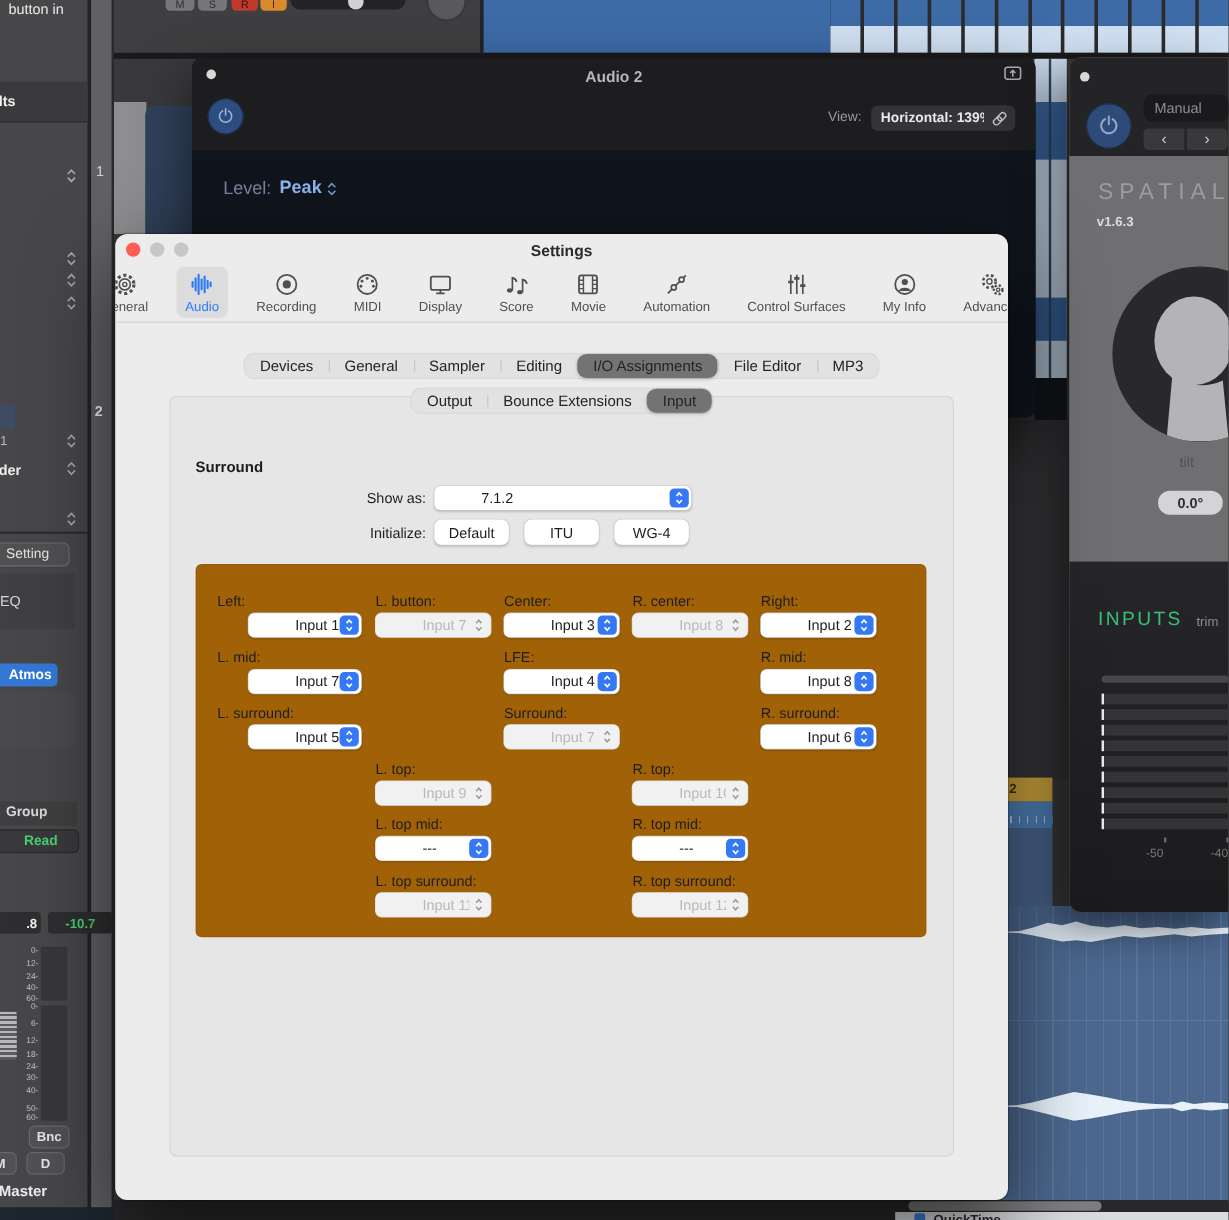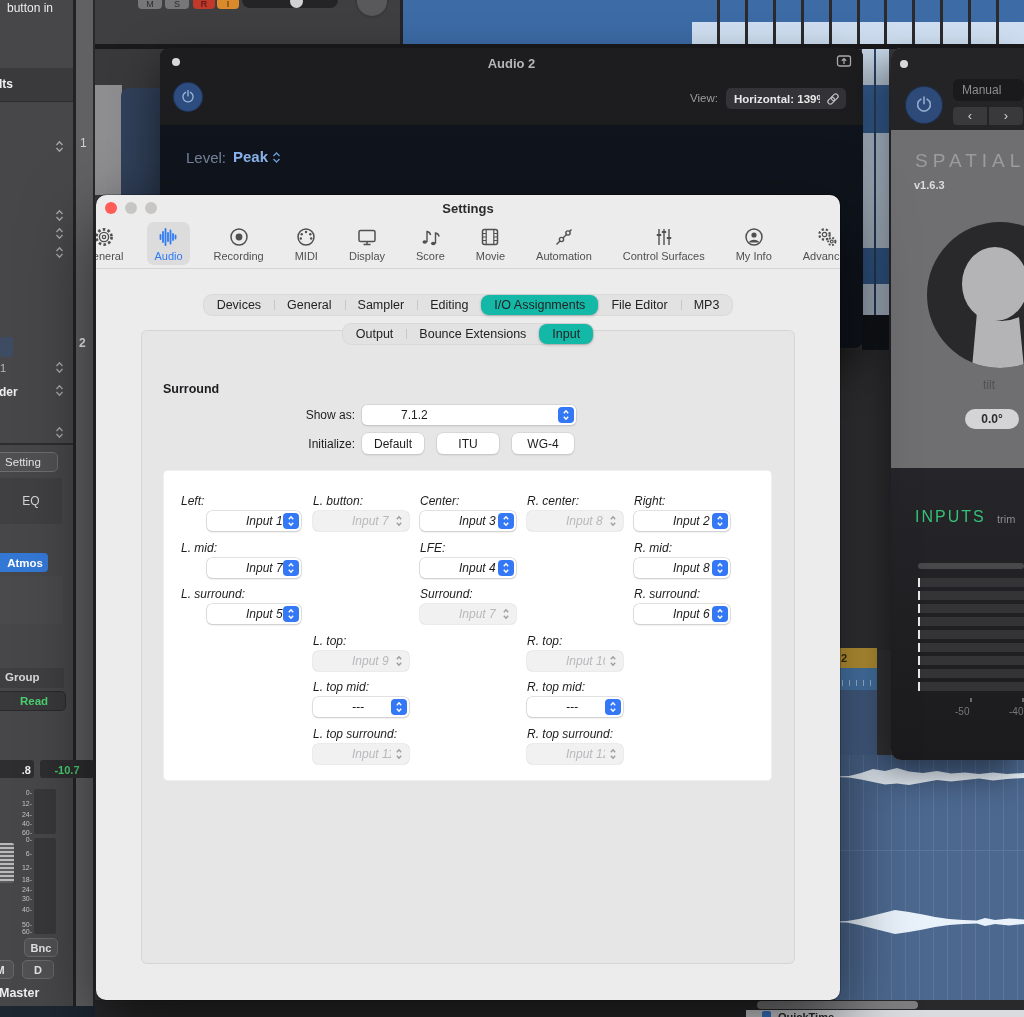--- a/index.html
+++ b/index.html
@@ -33,25 +33,25 @@
   .tb-item { display:flex; flex-direction:column; align-items:center; gap:2px; padding:4px 7px 3px; border-radius:7px; color:#505052; }
   .tb-item.sel { background:#dcdcdd; color:#2f7bf5; }
   .tb-label { font-size:11px; white-space:nowrap; }
   .tb-item.sel .tb-label { color:#2f7bf5; }
   .tb-icon svg { display:block; }
   .divline { border-bottom:1px solid #d4d4d5; }
 
   .segbar { display:inline-flex; background:#e2e2e3; border-radius:9px; padding:1px; box-shadow:inset 0 0 0 1px rgba(0,0,0,.04); }
   .seg { position:relative; font-size:12.5px; color:#232325; padding:3px 13px; border-radius:8px; white-space:nowrap; }
   .seg:not(.sel):not(:first-child)::before { content:""; position:absolute; left:0; top:5px; bottom:5px; width:1px; background:#c7c7c8; }
-  .seg.sel { background:#14b8a6; box-shadow:0 1px 3px rgba(0,0,0,.22), 0 0 0 .5px rgba(0,0,0,.05); }
+  .seg.sel { background:#737373; box-shadow:0 1px 3px rgba(0,0,0,.22), 0 0 0 .5px rgba(0,0,0,.05); }
   .seg.sel::before { display:none; }
 
   .content-panel { background:#e6e6e7; border-radius:6px; box-shadow:inset 0 0 0 1px rgba(0,0,0,.07); }
-  .groupbox { background:#ffffff; border-radius:5px; box-shadow:inset 0 0 0 1px rgba(0,0,0,.06);font-style:italic; }
+  .groupbox { background:#a16207; border-radius:5px; box-shadow:inset 0 0 0 1px rgba(0,0,0,.06); }
   .form-label { font-size:12px; color:#1d1d1f; text-align:right; }
 
   .mac-select { background:#fff; border-radius:5px; height:20px; display:flex; align-items:center;
                 box-shadow:0 0 0 .5px #c6c6c8, 0 1px 2px rgba(0,0,0,.18); }
   .mac-select .val { flex:1; font-size:12px; color:#1d1d1f; padding-left:7px; line-height:20px; white-space:nowrap; overflow:hidden;margin-left:32px; }
   .stepper { width:16px; height:16px; margin-right:2px; border-radius:4px; background:#3478f6; color:#fff;
              display:flex; align-items:center; justify-content:center; flex:0 0 auto; }
   .init-btn { min-width:62px; height:21px; background:#fff; border-radius:6px; font-size:12px; color:#1d1d1f;
               display:flex; align-items:center; justify-content:center; padding:0 10px;
               box-shadow:0 0 0 .5px #cccccd, 0 1px 2px rgba(0,0,0,.18); }
@@ -108,21 +108,21 @@
     </svg>
   <svg class="abs chev2" style="left:55px;top:426px;" viewBox="0 0 9 13">
       <path d="M1.5 5 L4.5 1.8 L7.5 5 M1.5 8 L4.5 11.2 L7.5 8" fill="none" stroke="currentColor" stroke-width="1.4"></path>
     </svg>
   <div class="abs" style="left:0;top:443px;width:73px;height:2px;background:#2d2d2f;"></div>
 
   <div class="abs mini-btn" style="left:-12px;top:452px;width:70px;height:20px;background:#505053;border:1px solid #6d6d70;border-radius:5px;font-size:11.5px;">
     <span>Setting</span>
   </div>
   <div class="abs" style="left:0;top:478px;width:62px;height:46px;background:#404043;">
-    <span class="abs" style="left:0;width:62px;top:16px;text-align:center;font-size:12px;color:#d6d6d8;">EQ</span>
+    <span class="abs" style="left:0;width:62px;top:16px;font-size:12px;color:#d6d6d8;">EQ</span>
   </div>
   <div class="abs mini-btn" style="left:-10px;top:553px;width:58px;height:19px;background:#3478d6;border-radius:4px;font-size:11.5px;font-weight:bold;color:#fff;justify-content:flex-end;padding-right:5px;">
     <span>Atmos</span>
   </div>
   <div class="abs" style="left:0;top:576px;width:62px;height:48px;background:#4a4a4d;"></div>
 
   <div class="abs" style="left:0;top:668px;width:64px;height:20px;background:#3f3f41;">
     <span class="abs" style="left:5px;top:3px;font-size:11.5px;color:#d8d8da;font-weight:bold;">Group</span>
   </div>
   <div class="abs mini-btn" style="left:-10px;top:691px;width:76px;height:20px;background:#39393b;border:1px solid #2a2a2c;border-radius:5px;">

